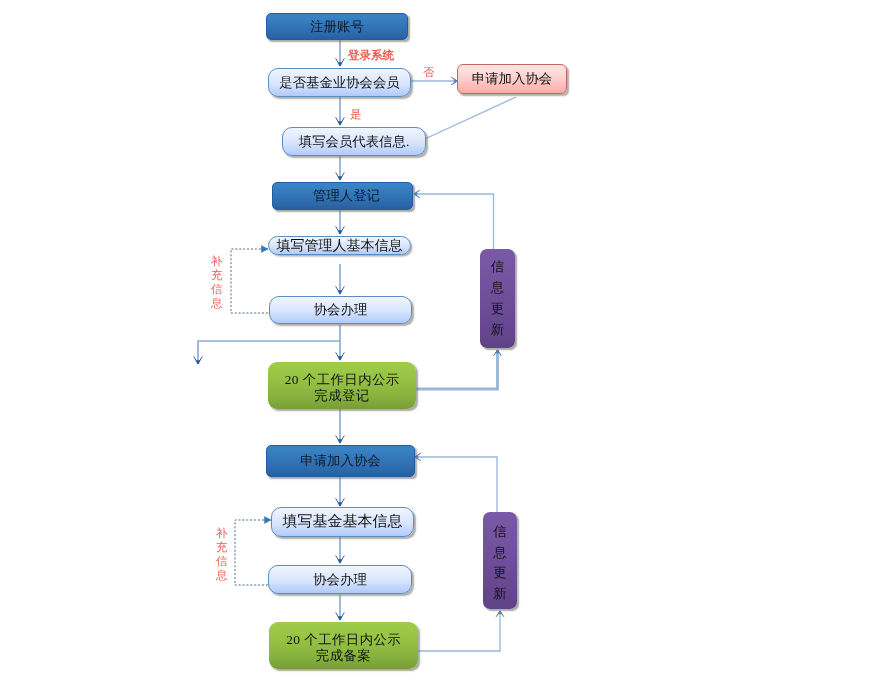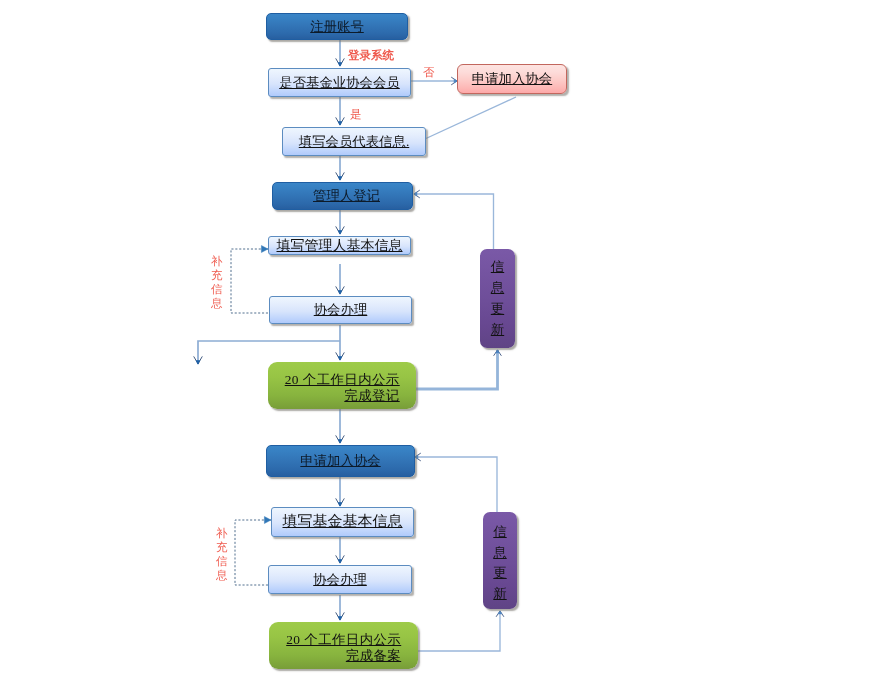--- a/index.html
+++ b/index.html
@@ -2,33 +2,33 @@
 <html><head>
 <meta charset="utf-8">
 <title>Flowchart</title>
 <style>
   html,body{margin:0;padding:0;background:#ffffff;}
   #canvas{position:relative;width:892px;height:686px;background:#ffffff;overflow:hidden;
           font-family:"Liberation Serif",serif;}
   svg.edges{position:absolute;left:0;top:0;width:892px;height:686px;pointer-events:none;}
 
   .node{position:absolute;box-sizing:border-box;display:flex;align-items:center;justify-content:center;
-        text-align:right;line-height:1.28;color:#111;white-space:pre-line;letter-spacing:0px;text-decoration:underline;}
+        text-align:center;line-height:1.28;color:#111;white-space:pre-line;letter-spacing:0px;}
 
   
   .n-darkblue{
     background:linear-gradient(180deg,#3a85c7 0%, #3780c2 18%, #3274b6 50%, #2c69ab 80%, #275fa0 100%);
     border:1px solid #1f5ea2;border-radius:5px;
     box-shadow:2px 2px 1.5px -0.5px rgba(120,117,110,0.62);
     color:#0d1b2a;
   }
   
   .n-lightblue{
     background:linear-gradient(180deg,#eef6fe 0%, #e4edfd 28%, #d7e4fc 56%, #bed4fc 84%, #b0cafb 100%);
-    border:1px solid #5c8cc0;border-radius:3px;
+    border:1px solid #5c8cc0;border-radius:10px;
     box-shadow:2px 2px 1.5px -0.5px rgba(120,117,110,0.58);
   }
   
   .n-red{
     background:linear-gradient(180deg,#fde4e1 0%, #fddcda 25%, #fdcbc8 55%, #fdb8b6 82%, #fda9a9 100%);
     border:1px solid #c2675e;border-radius:6px;
     box-shadow:2px 2px 1.5px -0.5px rgba(120,117,110,0.58);
   }
   
   .n-pink{

